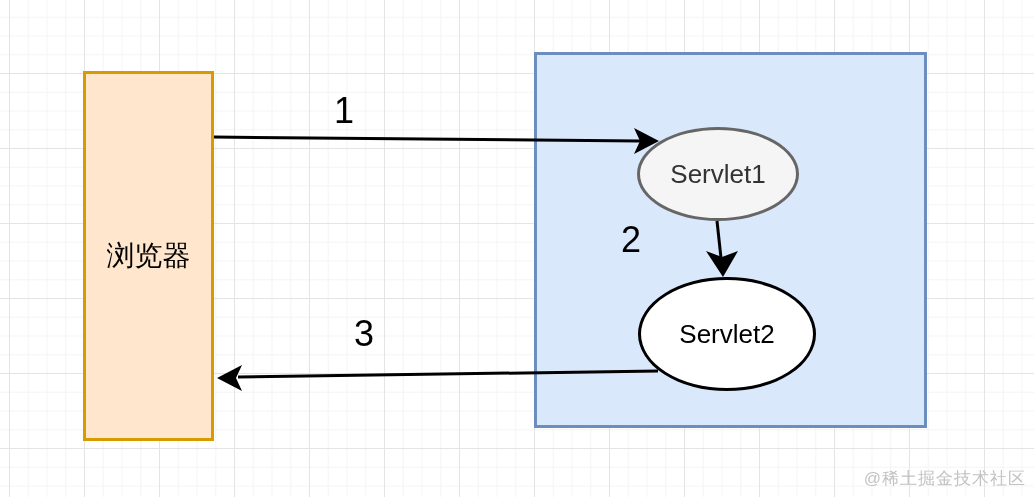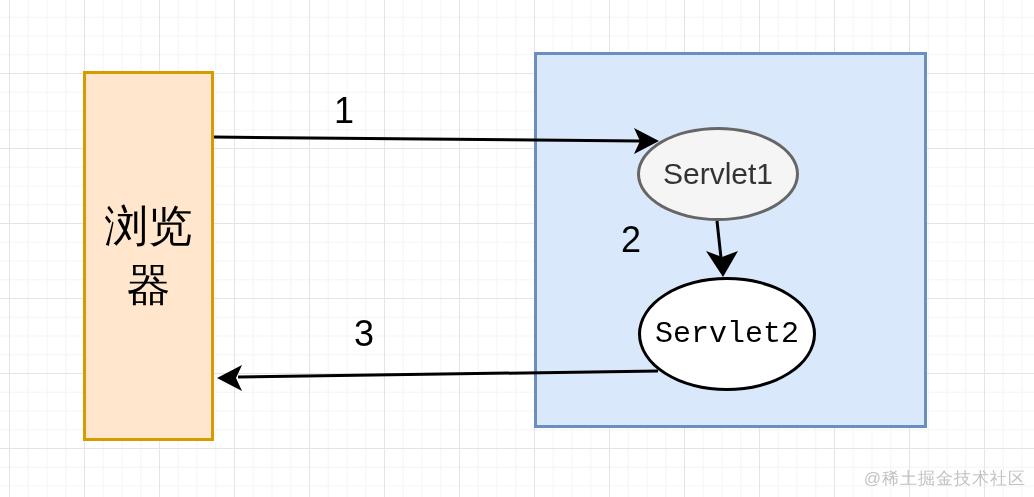--- a/index.html
+++ b/index.html
@@ -29,55 +29,54 @@
     display: flex;
     align-items: center;
     justify-content: center;
     text-align: center;
   }
   .browser-box {
     left: 83px; top: 71px;
     width: 131px; height: 370px;
     background: #ffe6cc;
     border: 3px solid #d79b00;
-    font-size: 44px;
+    font-size: 28px;
     color: #000000;
   }
   .server-box {
     left: 534px; top: 52px;
     width: 393px; height: 376px;
     background: #dae8fc;
     border: 3px solid #6c8ebf;
   }
   .server-title {
     position: absolute;
     top: 62px; left: 534px;
     width: 393px;
     text-align: center;
     font-size: 36px;
     color: #000000;
   }
   .ellipse {
     border-radius: 50%;
-    font-size: 30px;
+    font-size: 26px;
   }
   .servlet1 {
     left: 637px; top: 127px;
     width: 162px; height: 94px;
     background: #f5f5f5;
     border: 3px solid #666666;
     color: #333333;
   }
   .servlet2 {
     left: 638px; top: 277px;
     width: 178px; height: 114px;
     background: #ffffff;
     border: 3px solid #000000;
     color: #000000;
-    font-family: Liberation Mono, monospace;
   }
   .arrows-layer {
     position: absolute;
     left: 0; top: 0;
     width: 1034px; height: 497px;
     pointer-events: none;
   }
   .flow-label {
     position: absolute;
     transform: translate(-50%, -50%);

